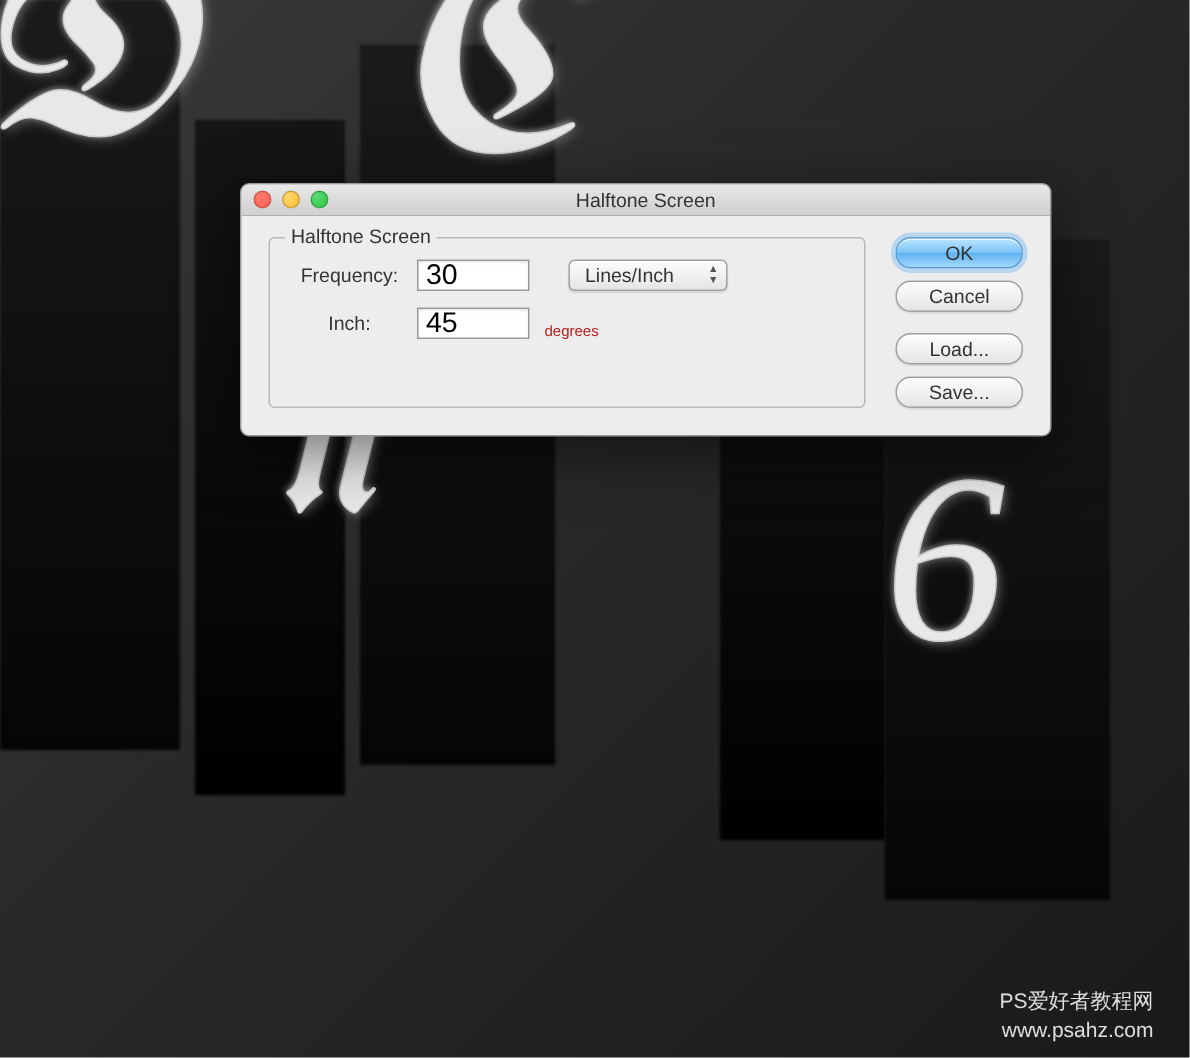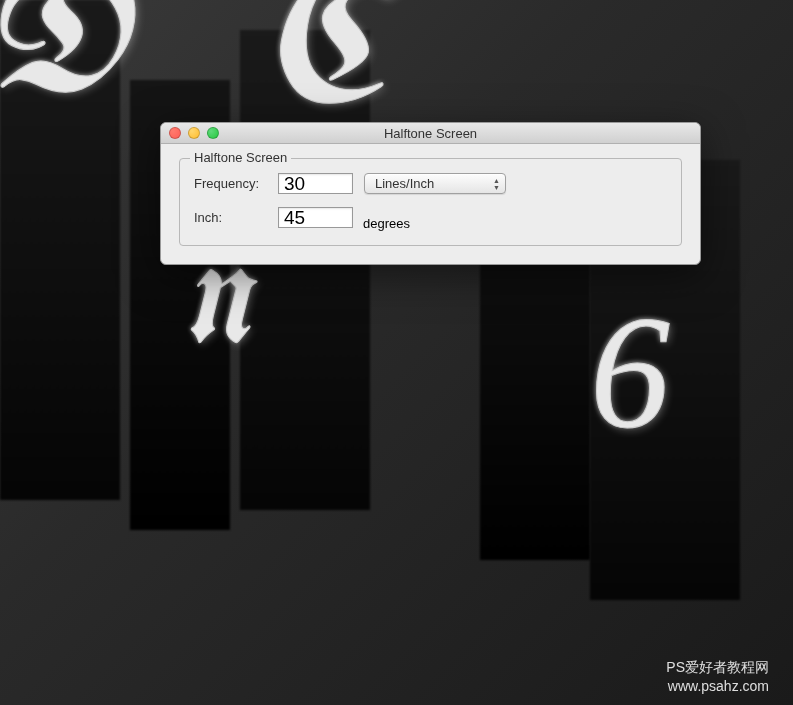--- a/index.html
+++ b/index.html
@@ -126,21 +126,21 @@
       display: flex;
       align-items: center;
       margin-bottom: 10px;
       gap: 6px;
     }
     
     .form-row:last-child { margin-bottom: 0; }
     
     .form-label {
       width: 78px;
-      text-align: left;
+      text-align: center;
       color: #333;
       font-size: 13px;
     }
     
     .text-input {
       width: 75px;
       height: 21px;
       border: 1px solid #999;
       background: #fff;
       padding: 2px 5px;
@@ -170,22 +170,22 @@
       display: flex;
       flex-direction: column;
       gap: 1px;
       font-size: 7px;
       line-height: 6px;
       color: #555;
     }
     
     .unit-text {
       margin-left: 4px;
-      font-size: 13px;
-      color: #000000;
+      font-size: 10px;
+      color: #b91c1c;
       margin-top: 12px;
     }
     
     .button-column {
       width: 85px;
       display: flex;
       flex-direction: column;
       gap: 8px;
       padding-top: 0px;
     }
@@ -231,36 +231,42 @@
     <span>Halftone Screen</span>
   </div>
 
   <div class="dialog-body">
     <div class="fieldset">
       <div class="fieldset-legend">Halftone Screen</div>
 
       <div class="form-row">
         <div class="form-label">Frequency:</div>
         <input class="text-input" type="text" value="30" style="">
-        <div class="select-wrap" style="width:142px; margin-left:5px;">
+        <div class="select-wrap" style="width:106px; margin-left:20px;">
           <span>Lines/Inch</span>
           <span class="select-arrows">
             <span>▲</span>
               <span>▼</span>
           </span>
         </div>
       </div>
 
       <div class="form-row">
         <div class="form-label">Inch:</div>
         <input class="text-input" type="text" value="45" style="">
         <span class="unit-text">degrees</span>
       </div>
 
     </div>
 
+    <div class="button-column">
+      <button class="mac-button primary">OK</button>
+      <button class="mac-button">Cancel</button>
+      <button class="mac-button" style="margin-top:6px;">Load...</button>
+      <button class="mac-button">Save...</button>
+    </div>
   </div>
 </div>
 
 <div class="watermark">
   <div>PS爱好者教程网</div>
   <div>www.psahz.com</div>
 </div>
 
 </body></html>

